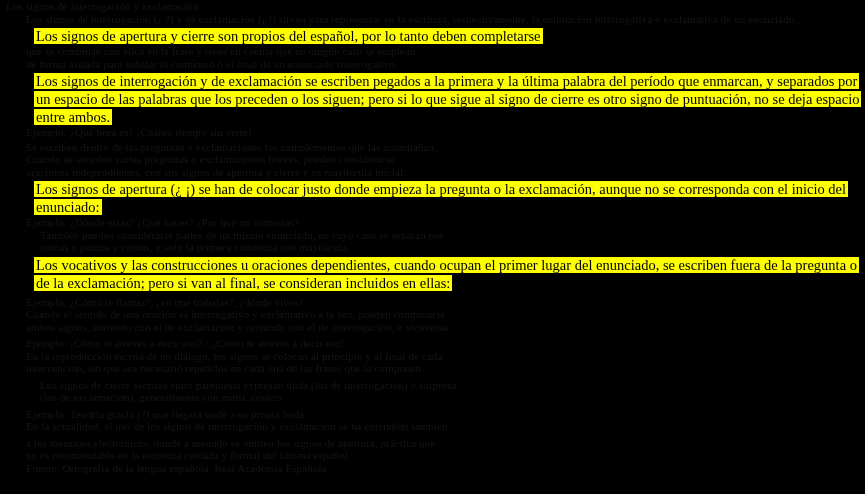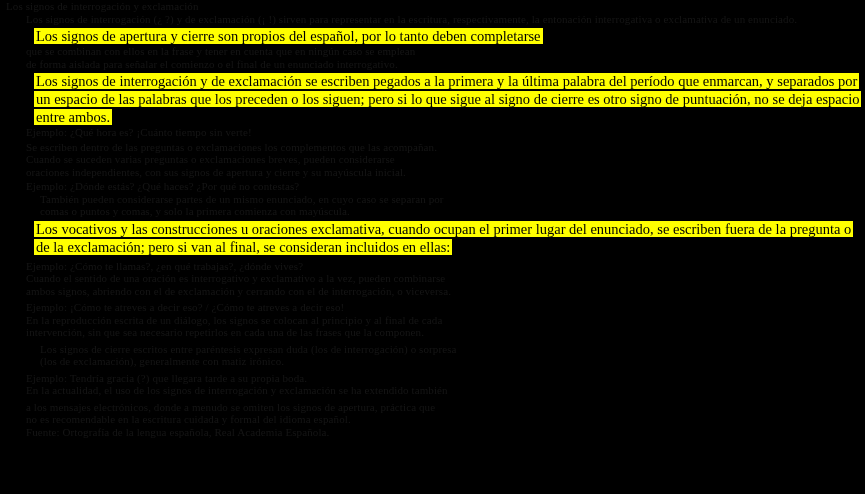--- a/index.html
+++ b/index.html
@@ -81,27 +81,30 @@
     <span class="hl-block">Los signos de interrogación y de exclamación se escriben pegados a la primera y la última palabra del período que enmarcan, y separados por un espacio de las palabras que los preceden o los siguen; pero si lo que sigue al signo de cierre es otro signo de puntuación, no se deja espacio entre ambos.</span>
   </div>
   <div class="dim indent">Ejemplo: ¿Qué hora es? ¡Cuánto tiempo sin verte!</div>
   <div class="gap2"></div>
 
   <div class="dim indent">Se escriben dentro de las preguntas o exclamaciones los complementos que las acompañan.</div>
   <div class="dim indent">Cuando se suceden varias preguntas o exclamaciones breves, pueden considerarse</div>
   <div class="dim indent">oraciones independientes, con sus signos de apertura y cierre y su mayúscula inicial.</div>
   <div class="gap2"></div>
 
+  <div class="hl-wrap ind">
+    <span class="hl-block">Los signos de apertura (¿ ¡) se han de colocar justo donde empieza la pregunta o la exclamación, aunque no se corresponda con el inicio del enunciado:</span>
+  </div>
   <div class="dim indent">Ejemplo: ¿Dónde estás? ¿Qué haces? ¿Por qué no contestas?</div>
   <div class="dim indent2">También pueden considerarse partes de un mismo enunciado, en cuyo caso se separan por</div>
   <div class="dim indent2">comas o puntos y comas, y solo la primera comienza con mayúscula.</div>
   <div class="gap2"></div>
 
   <div class="hl-wrap ind">
-    <span class="hl-block">Los vocativos y las construcciones u oraciones exclamativa, cuando ocupan el primer lugar del enunciado, se escriben fuera de la pregunta o de la exclamación; pero si van al final, se consideran incluidos en ellas:</span>
+    <span class="hl-block">Los vocativos y las construcciones u oraciones dependientes, cuando ocupan el primer lugar del enunciado, se escriben fuera de la pregunta o de la exclamación; pero si van al final, se consideran incluidos en ellas:</span>
   </div>
   <div class="gap4"></div>
 
   <div class="dim indent">Ejemplo: ¿Cómo te llamas?, ¿en qué trabajas?, ¿dónde vives?</div>
   <div class="dim indent">Cuando el sentido de una oración es interrogativo y exclamativo a la vez, pueden combinarse</div>
   <div class="dim indent">ambos signos, abriendo con el de exclamación y cerrando con el de interrogación, o viceversa.</div>
   <div class="gap4"></div>
   <div class="dim indent">Ejemplo: ¡Cómo te atreves a decir eso? / ¿Cómo te atreves a decir eso!</div>
   <div class="dim indent">En la reproducción escrita de un diálogo, los signos se colocan al principio y al final de cada</div>
   <div class="dim indent">intervención, sin que sea necesario repetirlos en cada una de las frases que la componen.</div>

